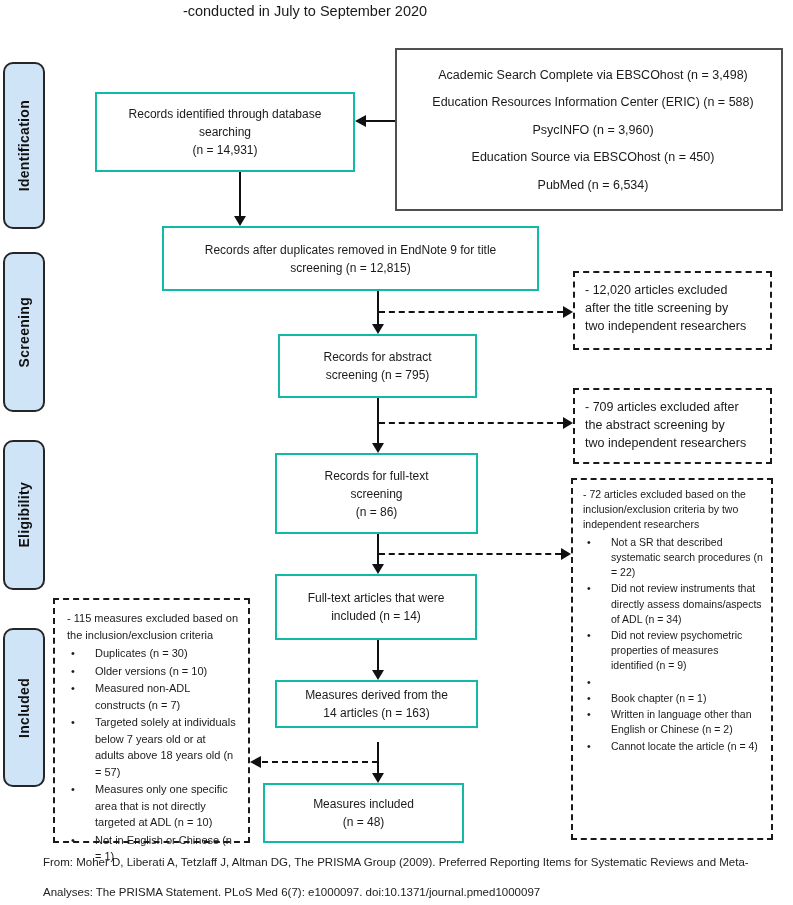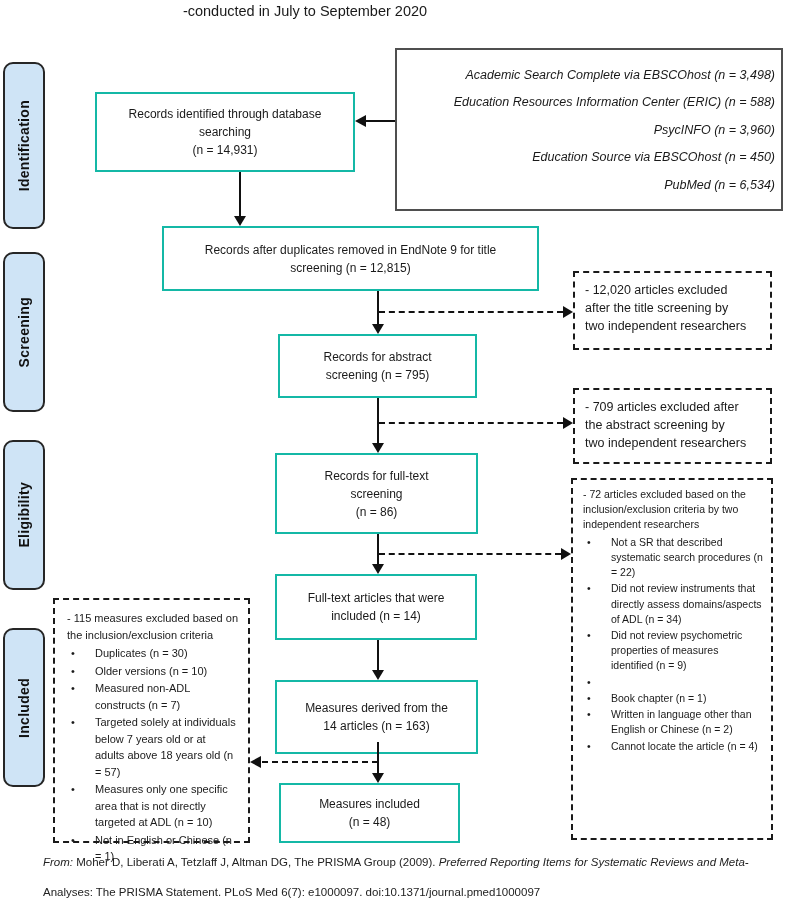--- a/index.html
+++ b/index.html
@@ -21,42 +21,42 @@
     font-weight:bold;font-size:14px;color:#111;letter-spacing:.3px;white-space:nowrap;
   }
   .box{
     background:#fff;border:2px solid #14b8a6;
     display:flex;align-items:center;justify-content:center;text-align:center;
     font-size:12px;line-height:1.5;white-space:pre-line;padding:2px 6px;
   }
   .srcbox{
     background:#fff;border:2px solid #4f4f4f;
     display:flex;flex-direction:column;justify-content:space-evenly;
-    text-align:right;padding:4px 6px 4px 14px;font-size:12.5px;font-style:italic;
+    text-align:center;padding:4px 6px 4px 14px;font-size:12.5px;
   }
   .dashed{
     background:#fff;border:2px dashed #1a1a1a;
     font-size:12.5px;line-height:1.45;text-align:left;
     padding:8px 10px;white-space:pre-line;
   }
   .exlist{font-size:10.5px;line-height:1.45;white-space:normal;padding:7px 8px;}
   .exlist-l{font-size:11px;line-height:1.5;white-space:normal;padding:10px 10px 0 10px;}
   .exhead{margin:0 0 2px 2px;}
   ul.blist{list-style:none;margin:2px 0 0 0;padding:0;}
   li.bli{display:flex;align-items:flex-start;margin:0 0 1px 0;}
   li.bli .dot{flex:0 0 8px;margin:0 16px 0 6px;}
   li.bli .bli-t{flex:1 1 auto;}
   .vline{width:2px;background:#111;}
   .hline{height:0;border-top:2px solid #111;}
   .hdash{height:0;border-top:2px dashed #111;}
   .tri-down{width:0;height:0;border-left:6px solid transparent;border-right:6px solid transparent;border-top:10px solid #111;}
   .tri-right{width:0;height:0;border-top:6px solid transparent;border-bottom:6px solid transparent;border-left:10px solid #111;}
   .tri-left{width:0;height:0;border-top:6px solid transparent;border-bottom:6px solid transparent;border-right:11px solid #111;}
   .footer{font-size:11.5px;color:#222;white-space:nowrap;}
-  .ital{font-style:italic;margin-top:24px;}
+  .ital{margin-top:24px;}
 </style>
 </head>
 <body>
 
 <div class="abs title">-conducted in July to September 2020</div>
 
 <div class="abs stage" style="top:62px;height:167px;">
   <span>Identification</span>
 </div>
 <div class="abs stage" style="top:252px;height:160px;">
@@ -87,24 +87,24 @@
 <div class="abs box" style="left:278px;top:334px;width:199px;height:64px;">Records for abstract
 screening (n = 795)</div>
 
 <div class="abs box" style="left:275px;top:453px;width:203px;height:81px;">Records for full-text
 screening
 (n = 86)</div>
 
 <div class="abs box" style="left:275px;top:574px;width:202px;height:66px;">Full-text articles that were
 included (n = 14)</div>
 
-<div class="abs box" style="left:275px;top:680px;width:203px;height:74px;">Measures derived from the
+<div class="abs box" style="left:275px;top:680px;width:203px;height:48px;">Measures derived from the
 14 articles (n = 163)</div>
 
-<div class="abs box" style="left:279px;top:783px;width:181px;height:60px;">Measures included
+<div class="abs box" style="left:263px;top:783px;width:201px;height:60px;">Measures included
 (n = 48)</div>
 
 <div class="abs dashed" style="left:573px;top:271px;width:199px;height:79px;">- 12,020 articles excluded
 after the title screening by
 two independent researchers</div>
 
 <div class="abs dashed" style="left:573px;top:388px;width:199px;height:76px;">- 709 articles excluded after
 the abstract screening by
 two independent researchers</div>
 

